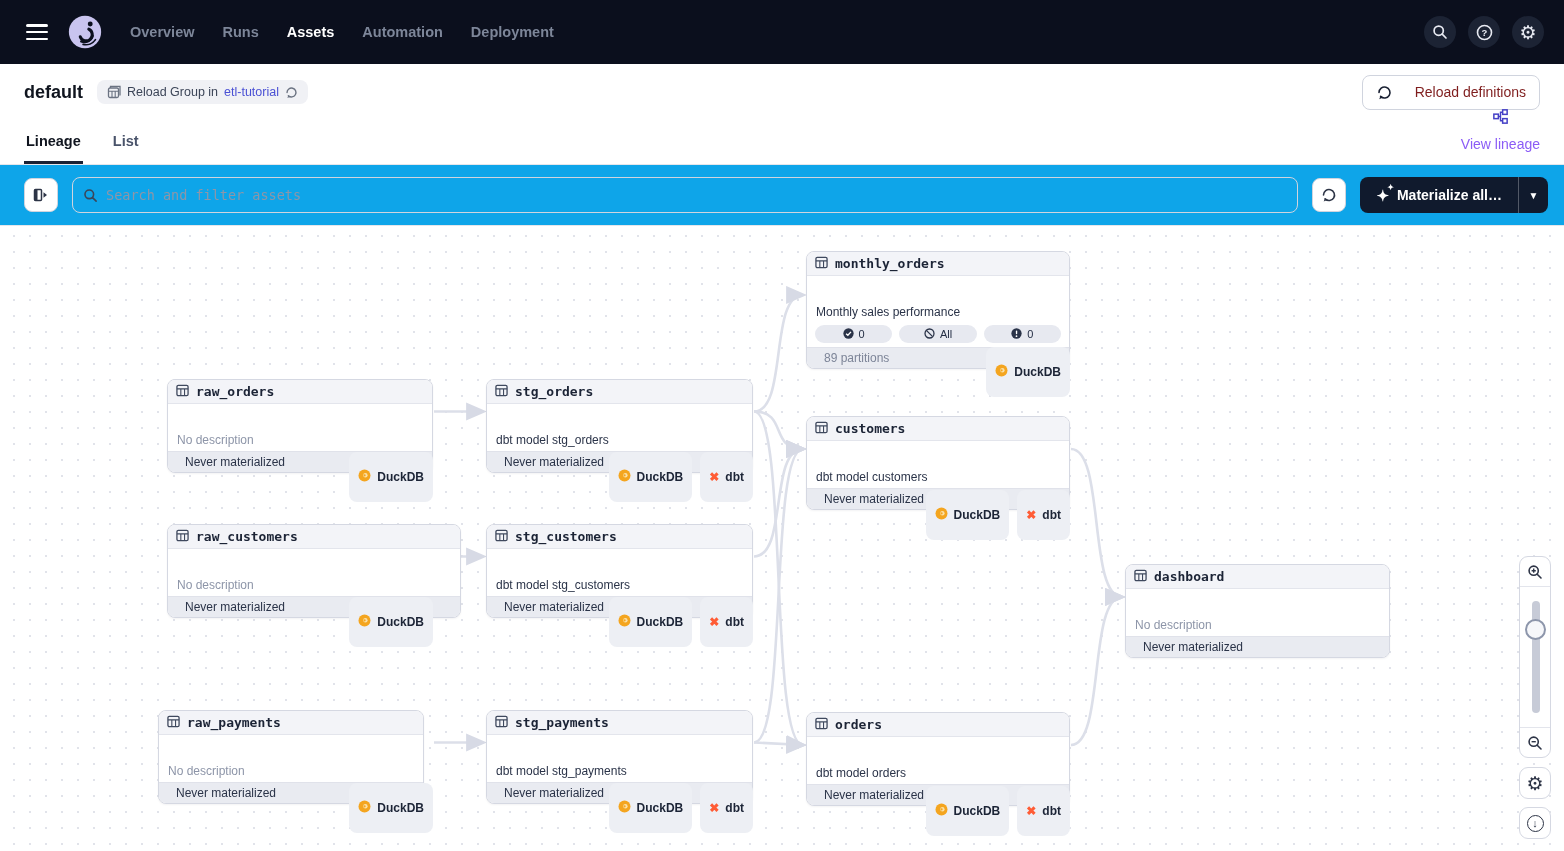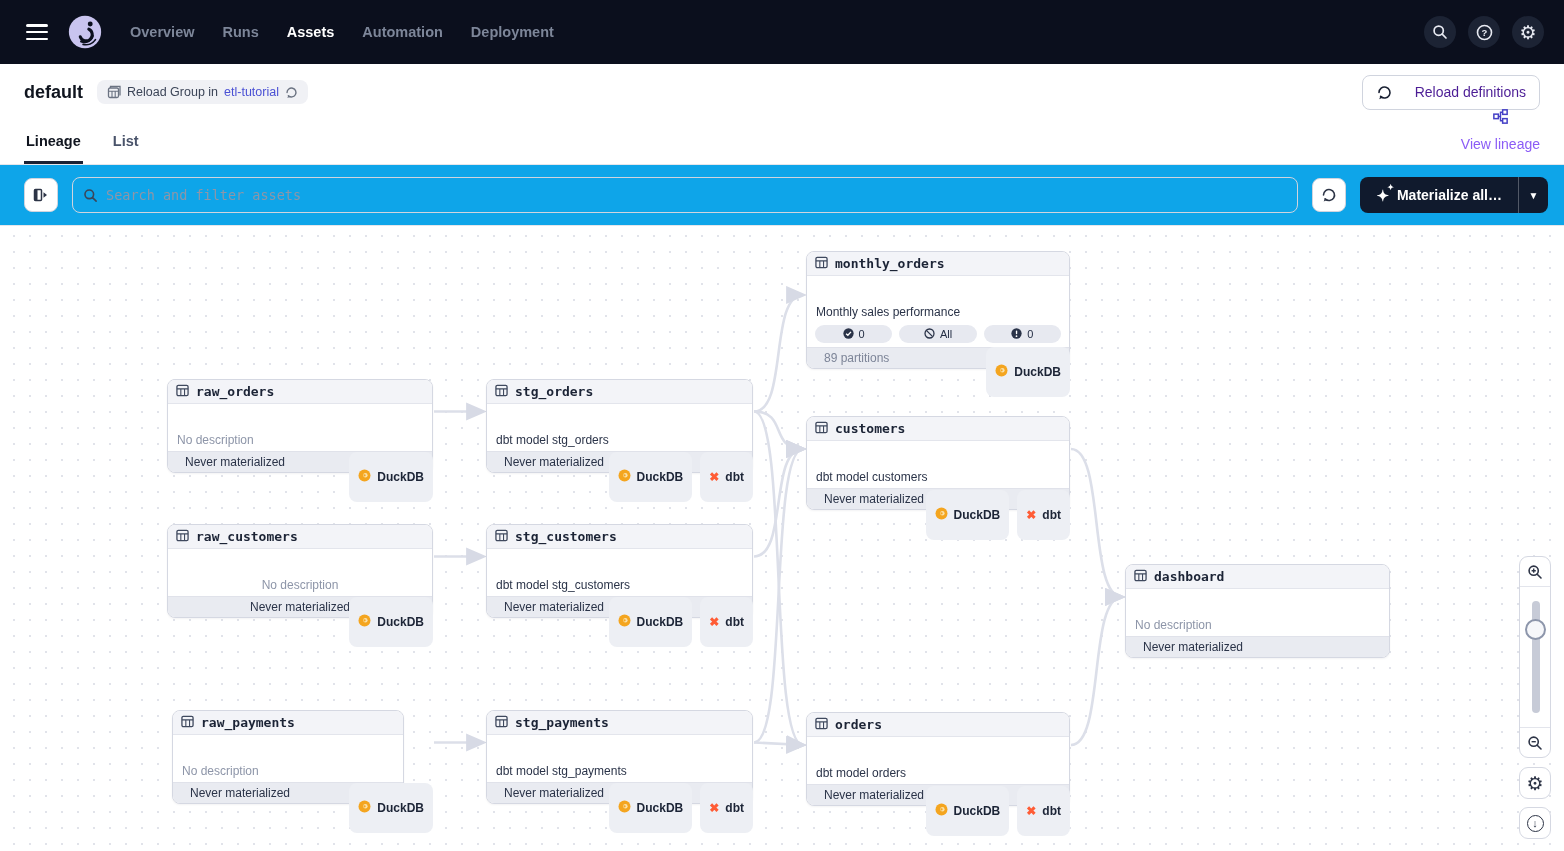--- a/index.html
+++ b/index.html
@@ -16,21 +16,21 @@
   .nav-link.active { color:#ffffff; }
   .nav-right { margin-left:auto; display:flex; gap:12px; }
   .nav-icon-btn { width:32px; height:32px; border-radius:50%; background:#1c2334; display:flex; align-items:center; justify-content:center; cursor:pointer; color:#e8eaf2; }
 
   
   .page-header { height:56px; display:flex; align-items:center; padding:0 24px; background:#fff; }
   .page-title { font-size:18px; font-weight:700; color:#10151f; margin-right:14px; }
   .group-badge { display:inline-flex; align-items:center; gap:6px; background:#f0f1f5; border-radius:8px; padding:5px 10px; font-size:12.5px; color:#3c4558; }
   .group-badge a { color:#4a50d4; text-decoration:none; cursor:pointer; }
   .header-right { margin-left:auto; }
-  .reload-btn { display:inline-flex; align-items:center; gap:22px; border:1px solid #d0d4de; border-radius:8px; background:#fff; padding:8px 13px; font-size:14px; font-weight:500; color:#4c1d95; cursor:pointer; }
+  .reload-btn { display:inline-flex; align-items:center; gap:22px; border:1px solid #d0d4de; border-radius:8px; background:#fff; padding:8px 13px; font-size:14px; font-weight:500; color:#7f1d1d; cursor:pointer; }
 
   
   .tabs-row { height:45px; display:flex; align-items:flex-end; padding:0 24px; border-bottom:1px solid #e4e6eb; background:#fff; }
   .tab { font-size:14.5px; font-weight:600; padding:0 2px 12px; margin-right:28px; cursor:pointer; color:#49536a; border-bottom:3px solid transparent; }
   .tab.active { color:#10151f; border-bottom-color:#1a2133; }
   .tabs-right { margin-left:auto; padding-bottom:12px; }
   .view-lineage { display:inline-flex; align-items:center; gap:12px; color:#8b5cf6; font-size:14px; font-weight:500; text-decoration:none; cursor:pointer;flex-direction:column; }
 
   
   .toolbar { height:61px; display:flex; align-items:center; gap:14px; padding:0 16px 0 24px; border-bottom:1px solid #e4e6eb; background:#0ea5e9; }
@@ -324,21 +324,21 @@
               <circle cx="7.4" cy="6.3" r="2.2" fill="#fbe0a6"></circle>
               <circle cx="6.6" cy="6.3" r="1.1" fill="#f4a51f"></circle>
             </svg></span>
           <span>DuckDB</span>
         </span>
         <span class="tag">
           <span><span class="dbt-glyph">✖</span></span>
           <span>dbt</span>
         </span>
       </div>
-      <div class="node" style="left: 167px; top: 298px; width: 266px; text-align: center;">
+      <div class="node" style="left: 167px; top: 298px; width: 294px;">
         <div class="node-header">
           <span><svg width="13" height="13" viewBox="0 0 14 14">
               <rect x="1" y="1.5" width="12" height="11" rx="1.5" fill="none" stroke="#3f495e" stroke-width="1.4"></rect>
               <path d="M1 5.2h12M5.2 5.2V12.5M9.2 5.2V12.5" stroke="#3f495e" stroke-width="1.2" fill="none"></path>
             </svg></span>
           <span>raw_customers</span>
         </div>
         <div class="node-desc muted">No description</div>
         <div class="node-footer">Never materialized</div>
       </div>
@@ -381,21 +381,21 @@
         <div class="node-header">
           <span><svg width="13" height="13" viewBox="0 0 14 14">
               <rect x="1" y="1.5" width="12" height="11" rx="1.5" fill="none" stroke="#3f495e" stroke-width="1.4"></rect>
               <path d="M1 5.2h12M5.2 5.2V12.5M9.2 5.2V12.5" stroke="#3f495e" stroke-width="1.2" fill="none"></path>
             </svg></span>
           <span>dashboard</span>
         </div>
         <div class="node-desc muted">No description</div>
         <div class="node-footer">Never materialized</div>
       </div>
-      <div class="node" style="left: 172px; top: 484px; width: 232px;">
+      <div class="node" style="left: 158px; top: 484px; width: 266px;">
         <div class="node-header">
           <span><svg width="13" height="13" viewBox="0 0 14 14">
               <rect x="1" y="1.5" width="12" height="11" rx="1.5" fill="none" stroke="#3f495e" stroke-width="1.4"></rect>
               <path d="M1 5.2h12M5.2 5.2V12.5M9.2 5.2V12.5" stroke="#3f495e" stroke-width="1.2" fill="none"></path>
             </svg></span>
           <span>raw_payments</span>
         </div>
         <div class="node-desc muted">No description</div>
         <div class="node-footer">Never materialized</div>
       </div>

